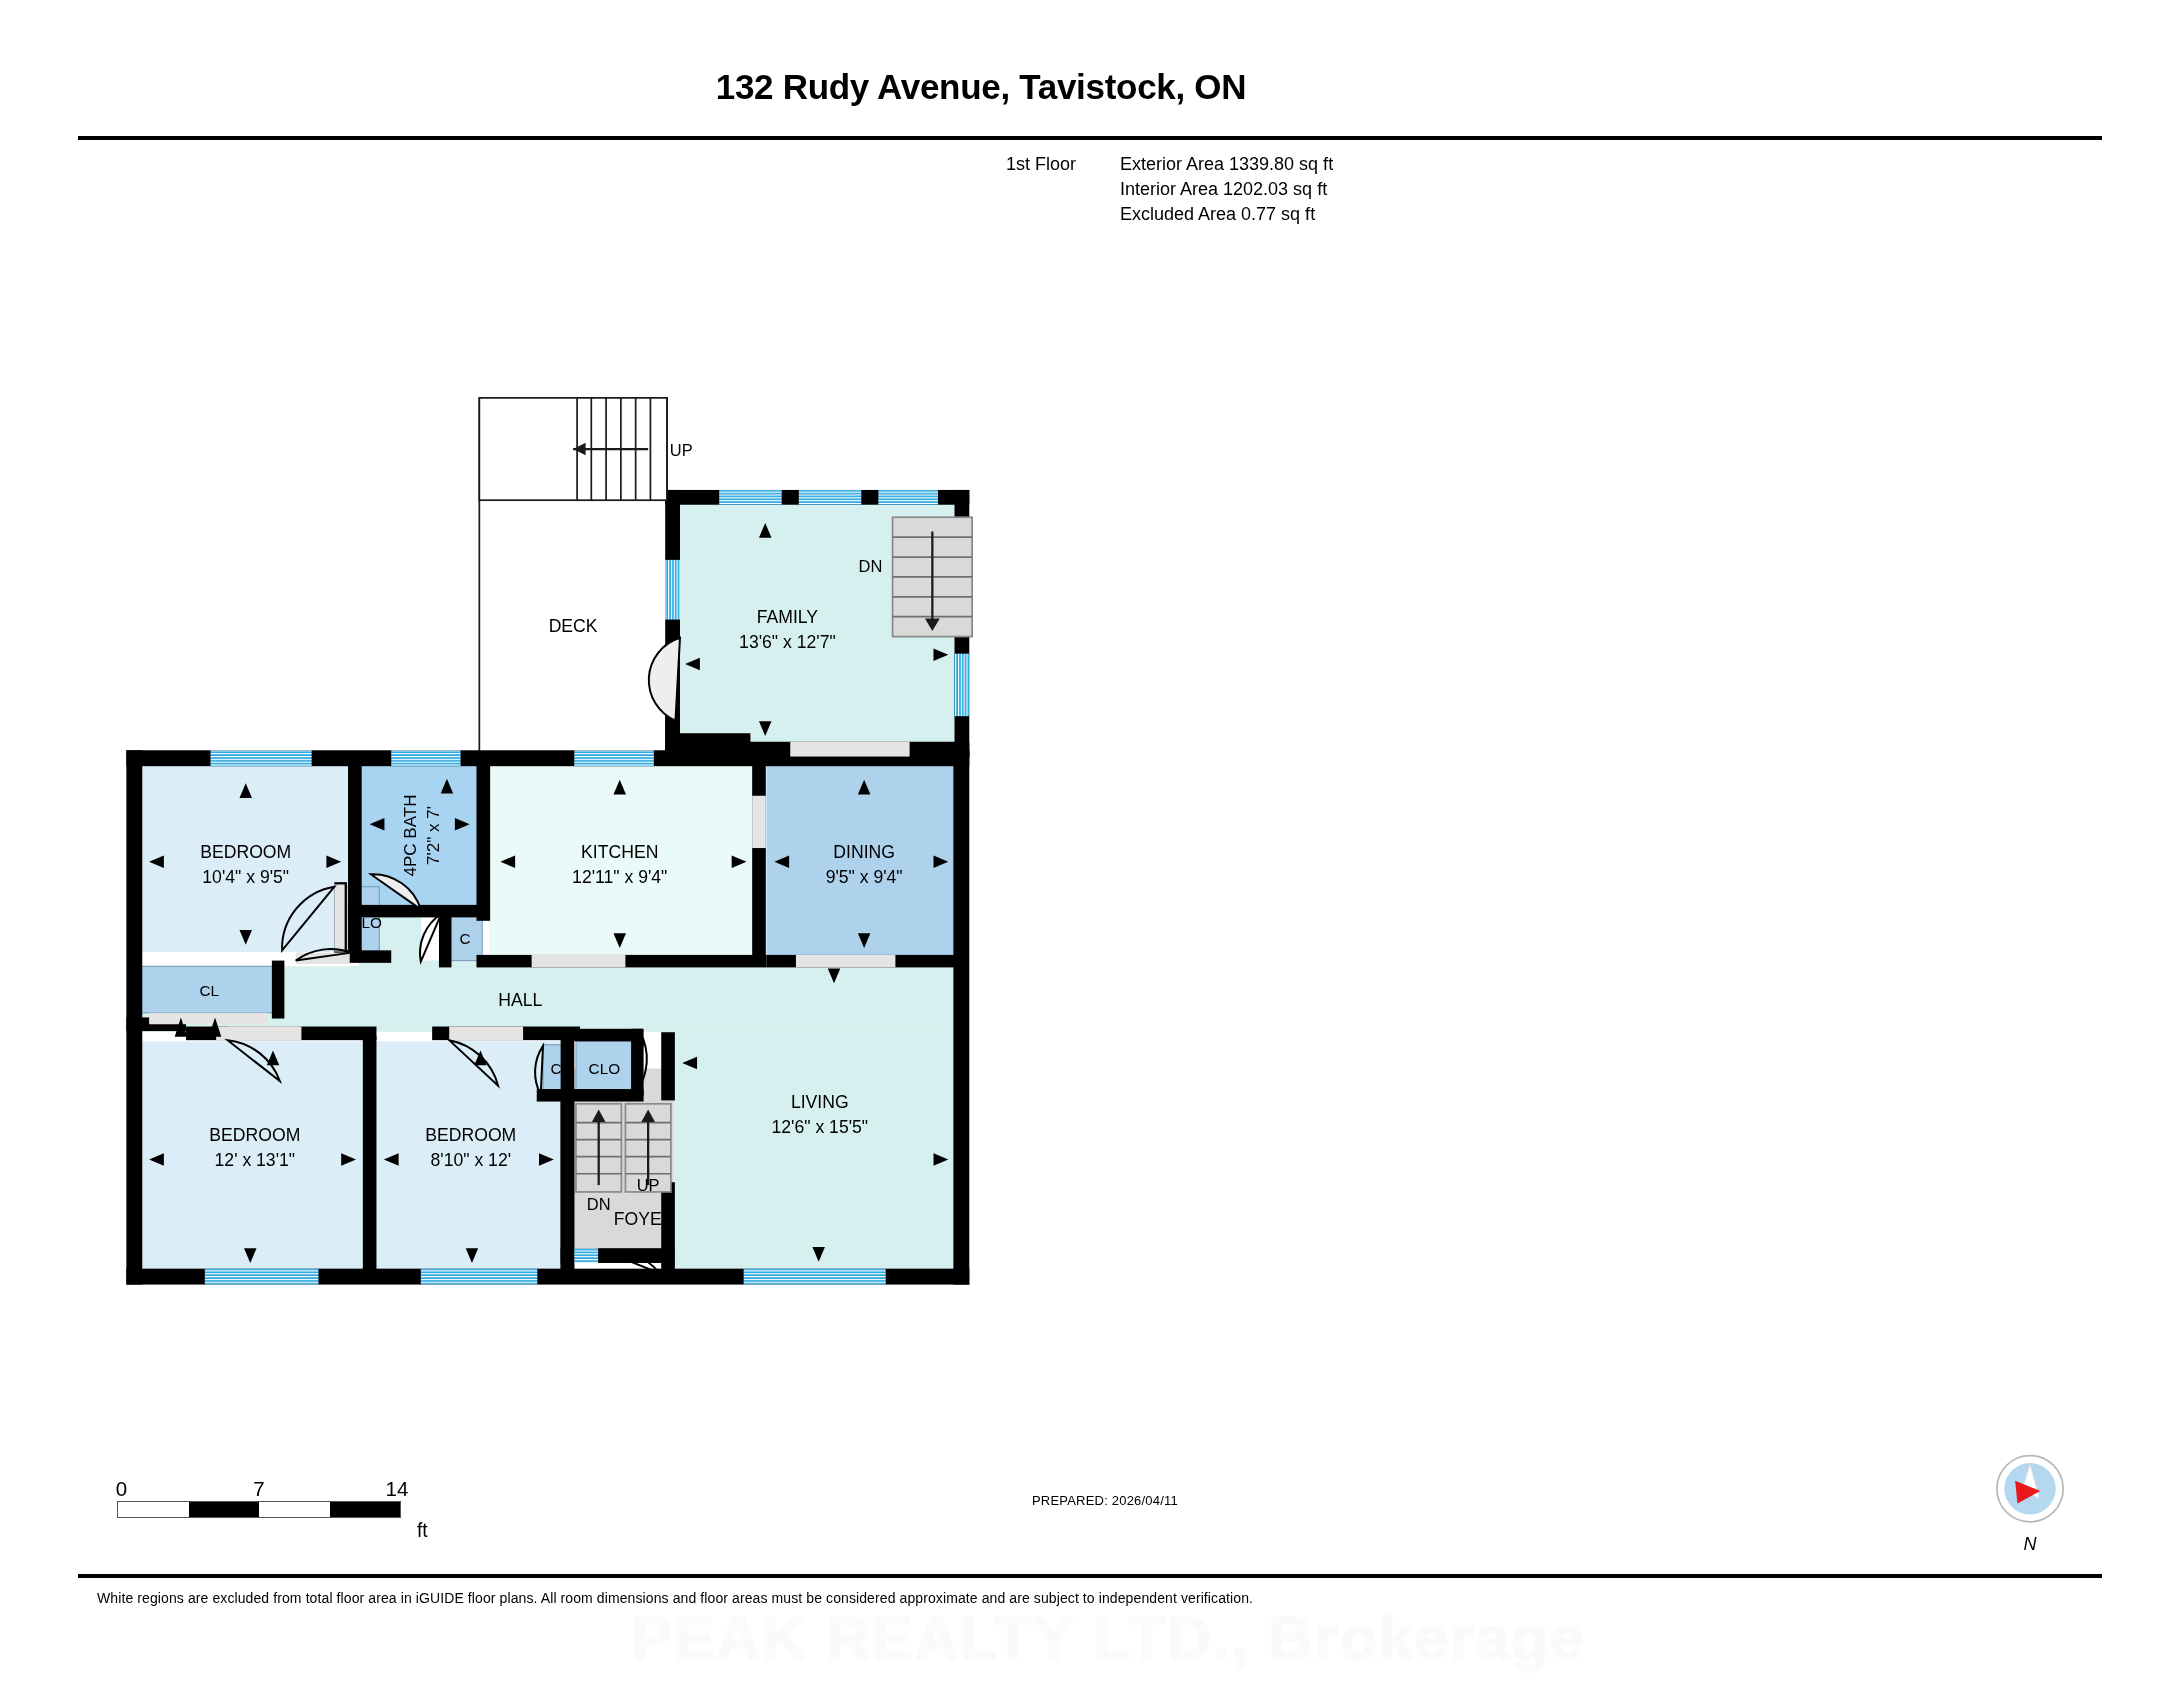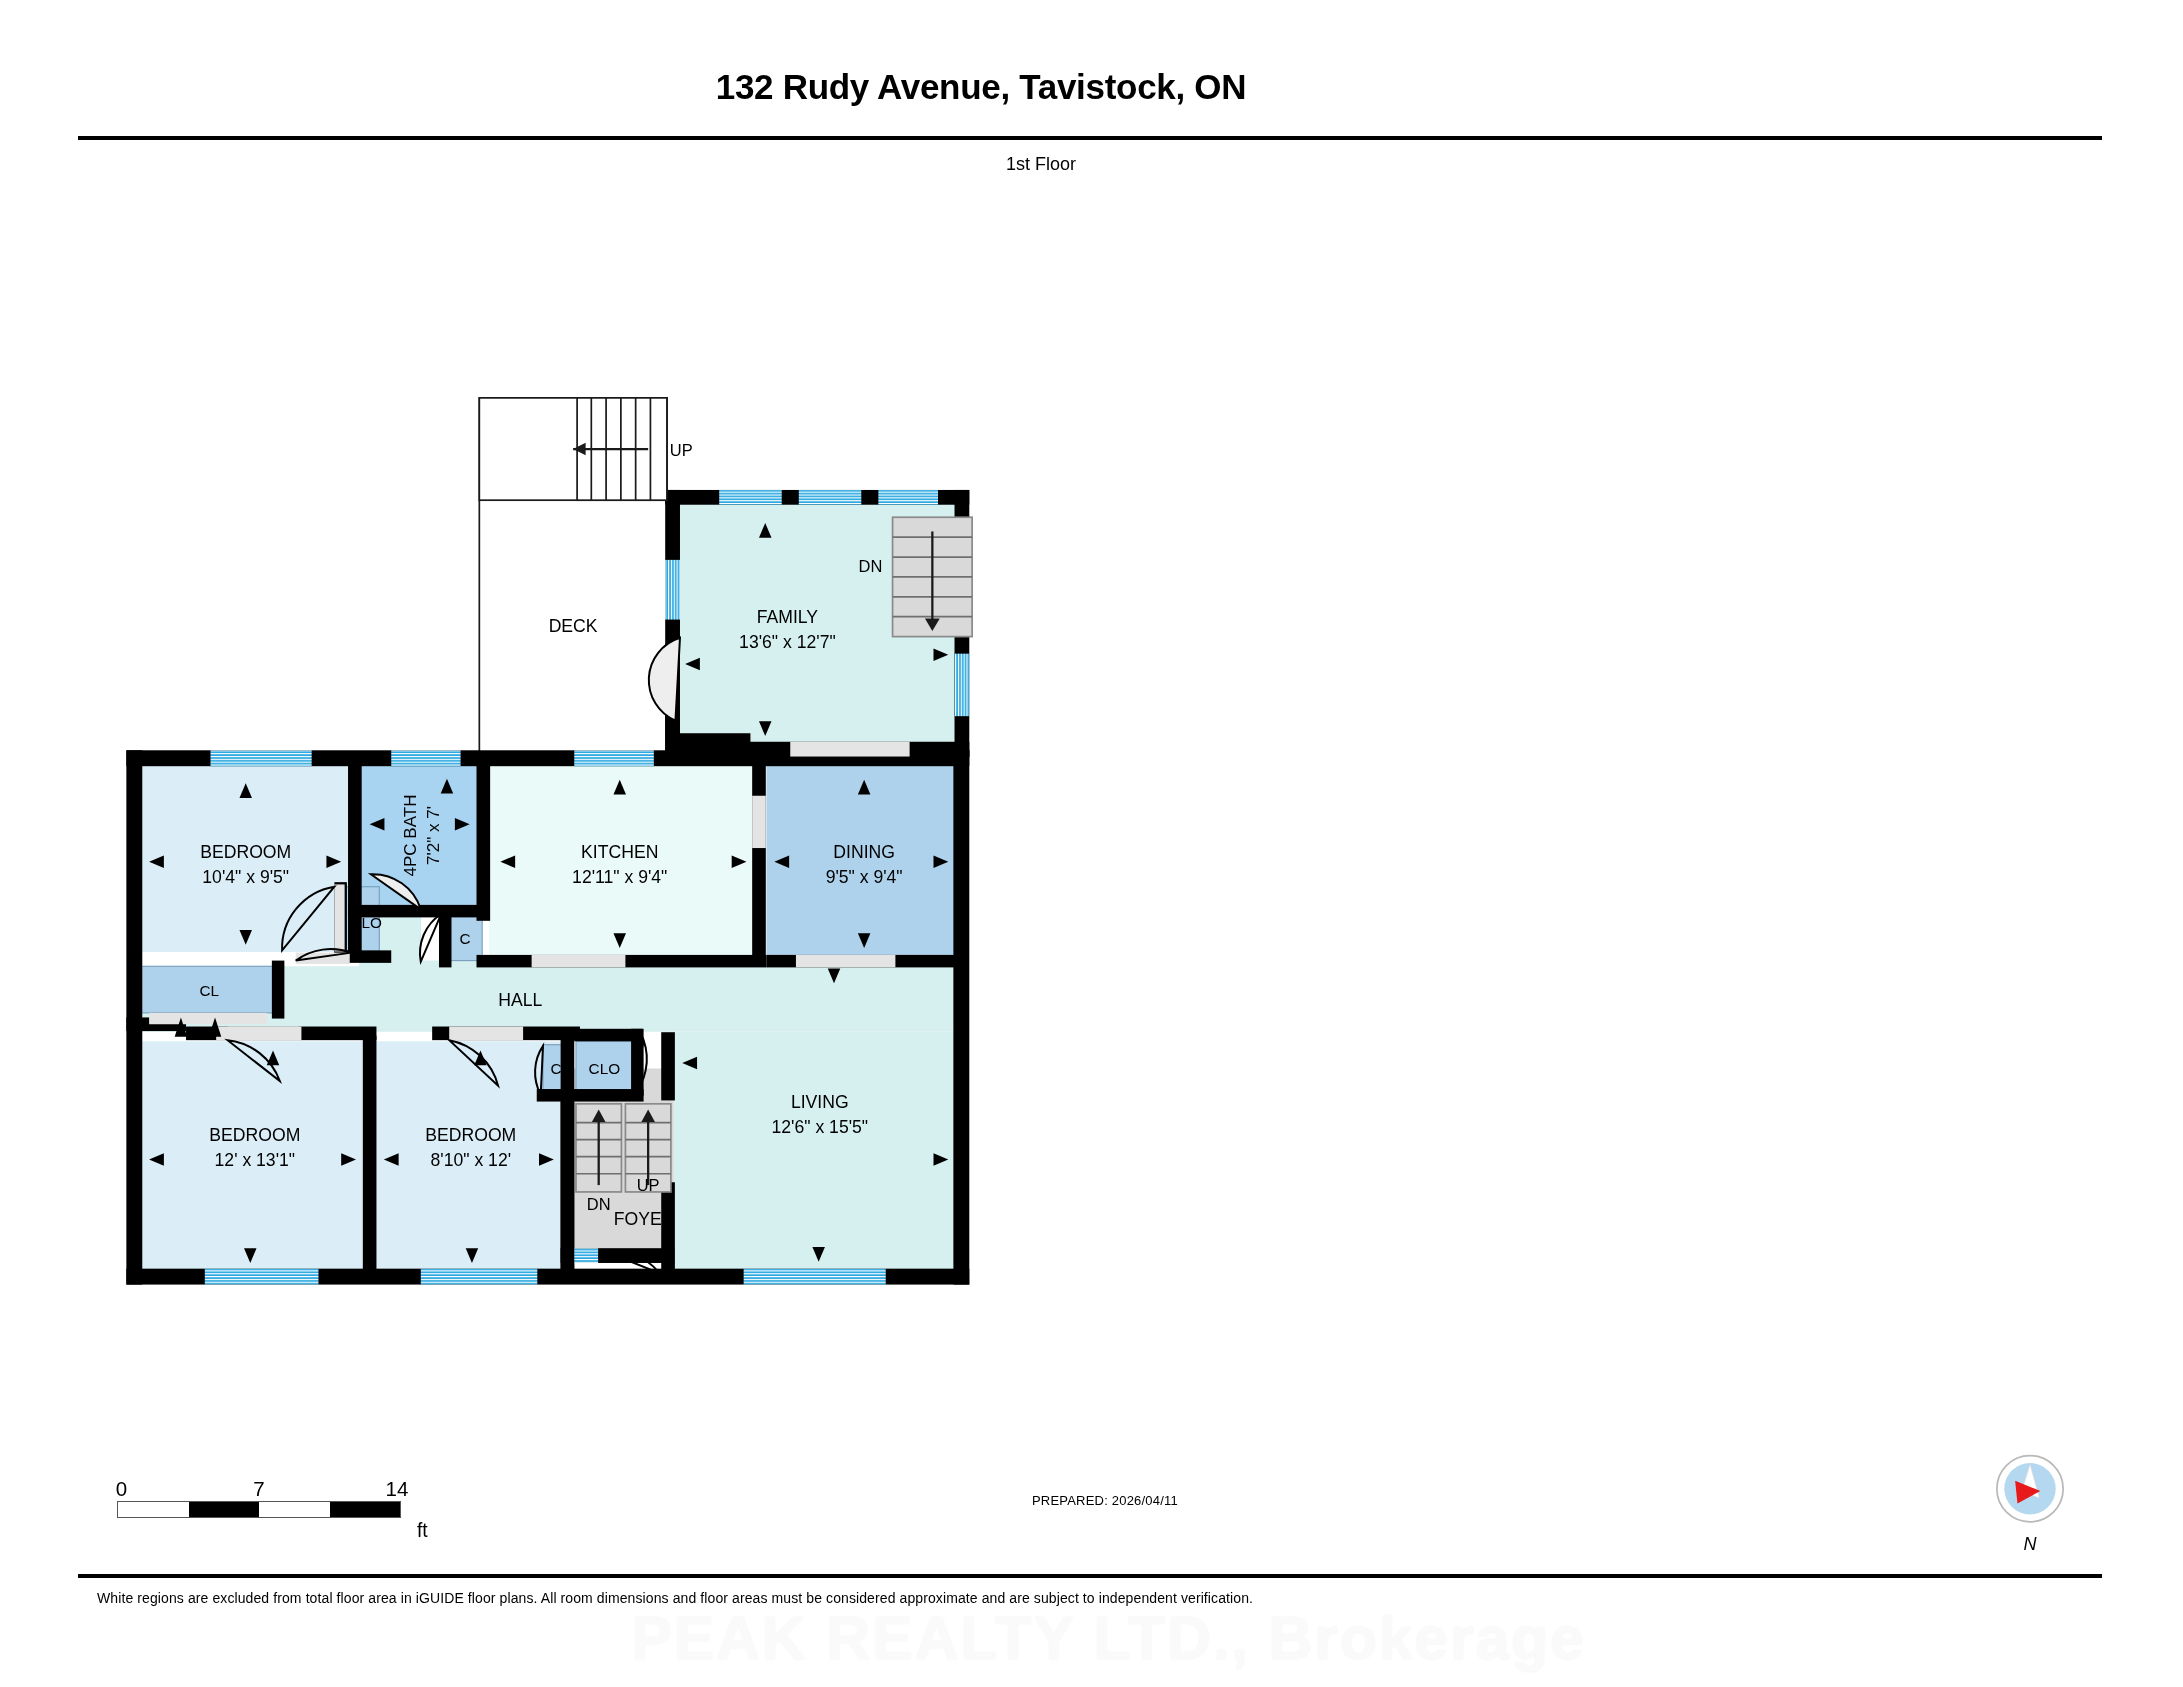--- a/index.html
+++ b/index.html
@@ -43,20 +43,25 @@
 </style>
 </head>
 <body>
 
 <div id="title">132 Rudy Avenue, Tavistock, ON</div>
 <div id="title-rule"></div>
 
 <div id="summary">
   <div class="row">
     <div class="lbl">1st Floor</div>
+    <div class="col">
+      <div>Exterior Area 1339.80 sq ft</div>
+      <div>Interior Area 1202.03 sq ft</div>
+      <div>Excluded Area 0.77 sq ft</div>
+    </div>
   </div>
 </div>
 
 <div id="plan">
 <svg width="2183" height="1687" viewBox="0 0 3840 2968" xmlns="http://www.w3.org/2000/svg">
   <defs>
 
     <pattern id="winH" width="8" height="10" patternUnits="userSpaceOnUse">
       <rect width="8" height="10" fill="#29a8e0"></rect>
       <rect y="0" width="8" height="2" fill="#ffffff"></rect>

